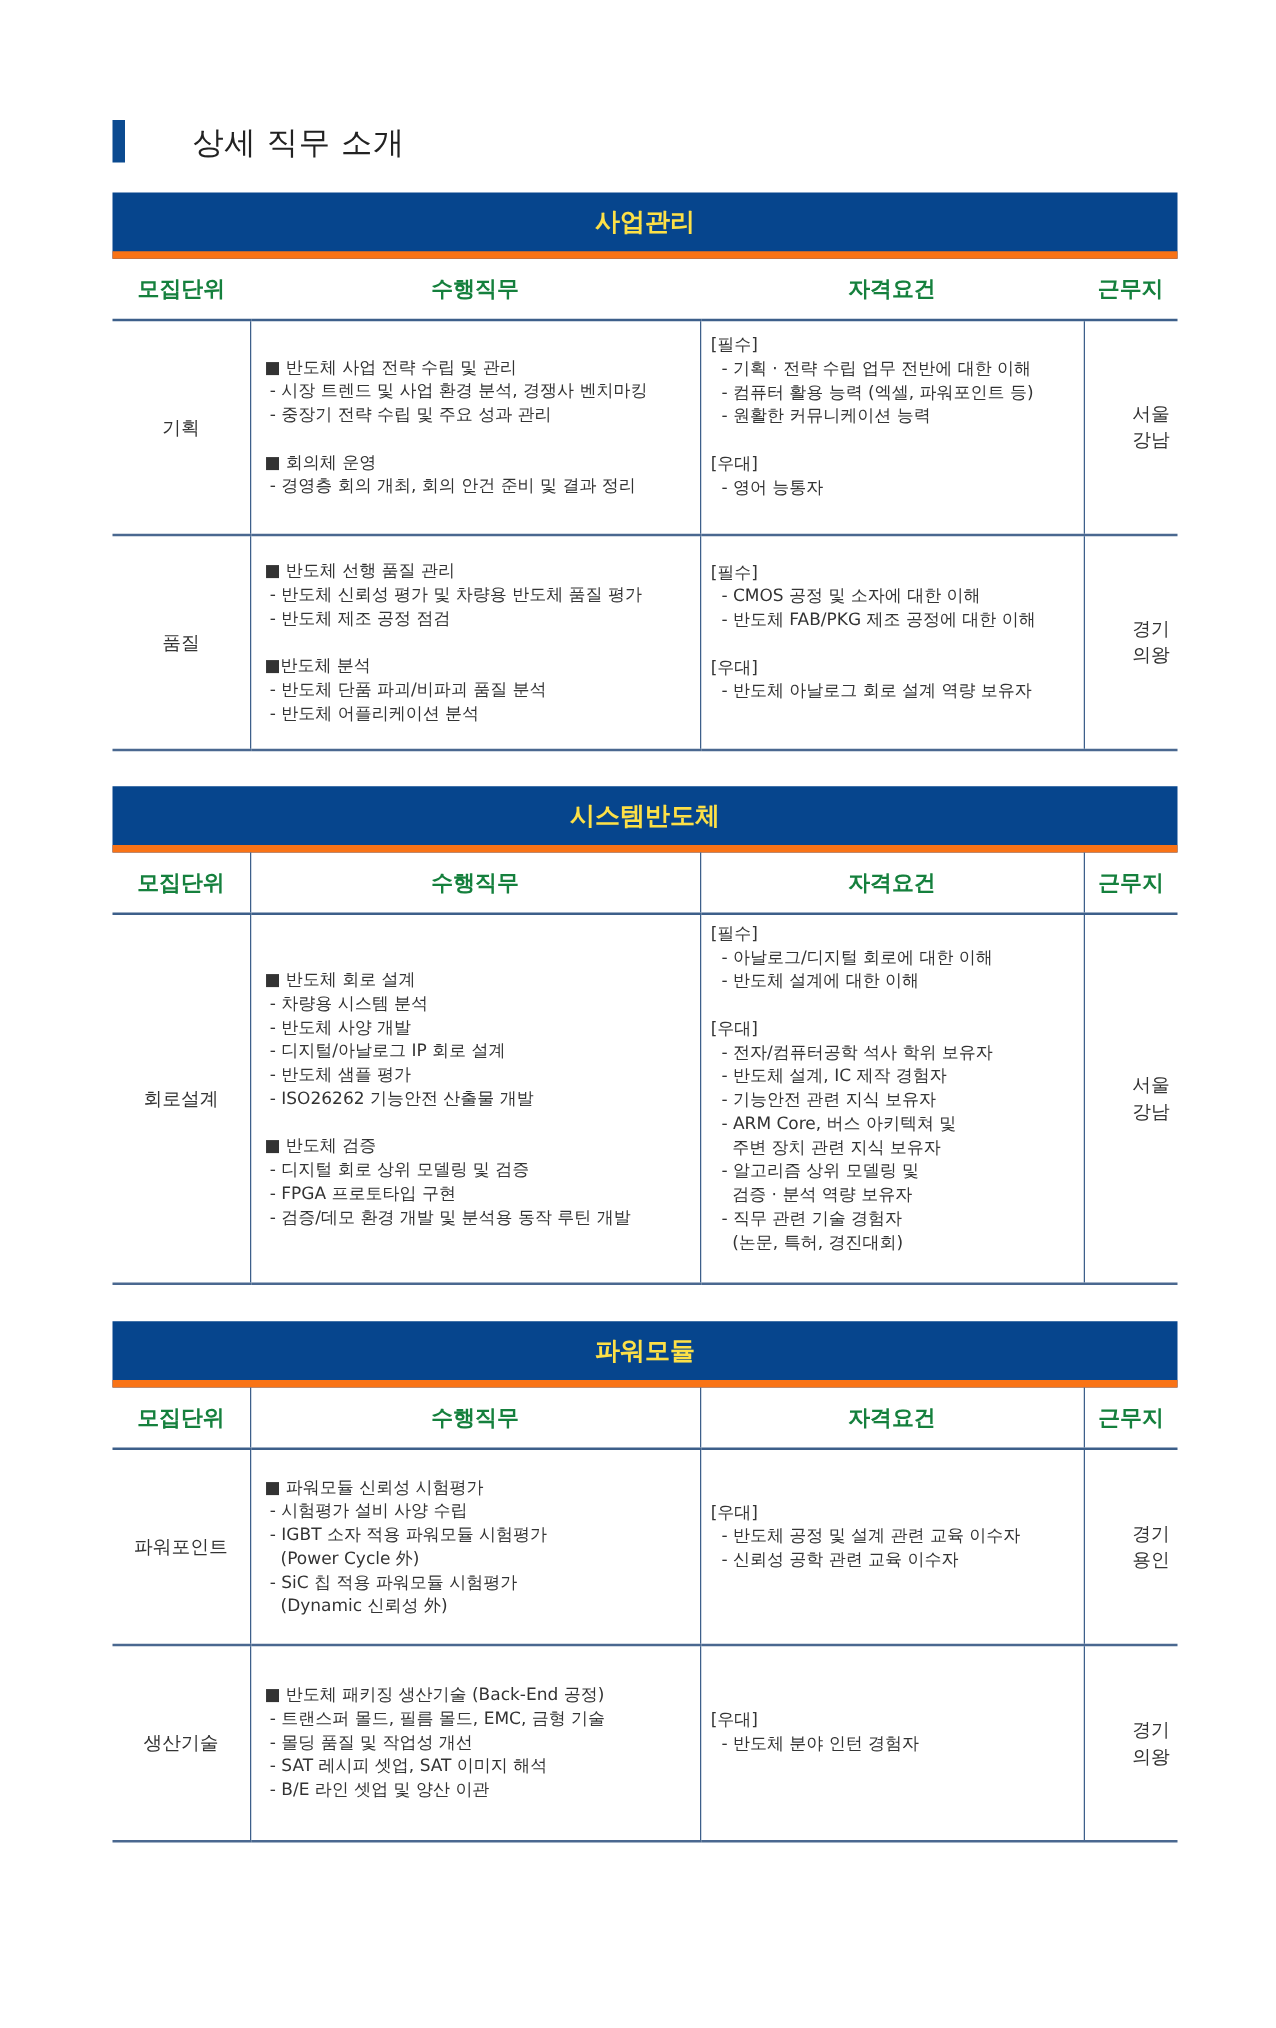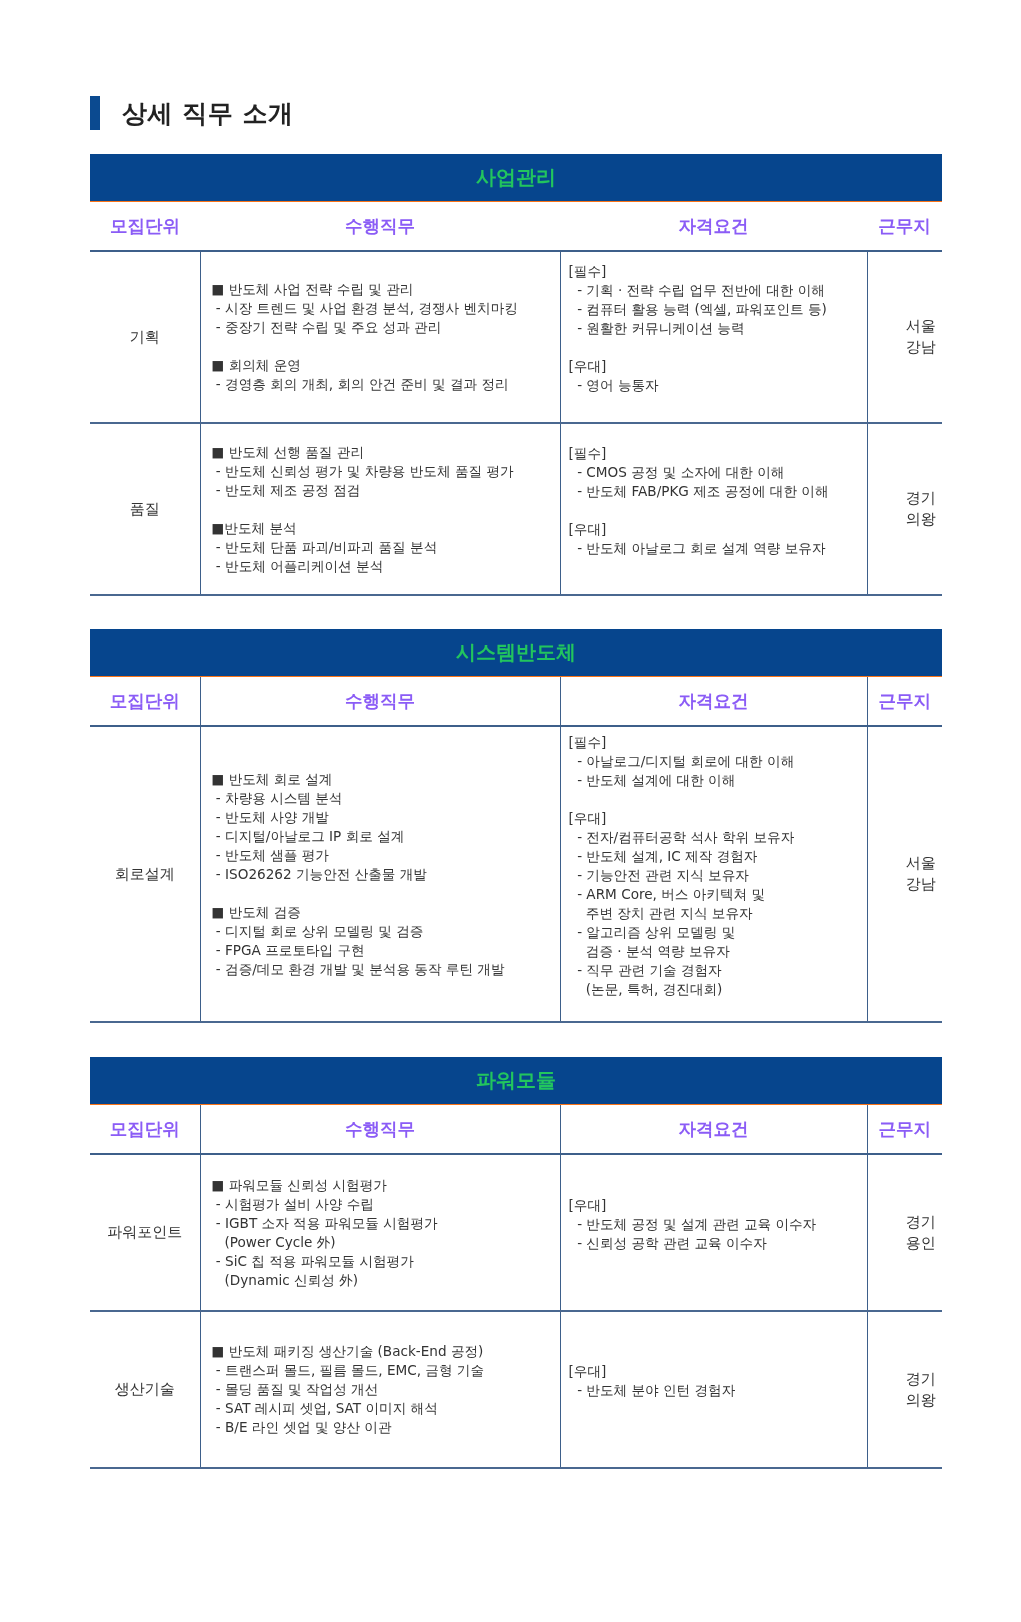--- a/index.html
+++ b/index.html
@@ -5,32 +5,32 @@
     html, body { margin: 0; padding: 0; background: #ffffff; }
     body {
       width: 1021px; height: 1622px; position: relative; overflow: hidden;
       font-family: "DejaVu Sans", "Liberation Sans", sans-serif; color: #222;
     }
     .page-title {
       position: absolute; left: 90px; top: 96px; height: 34px;
       display: flex; align-items: center;
     }
     .page-title .bar { width: 10px; height: 34px; background: #0b4a90; margin-right: 22px; }
-    .page-title .txt { font-size: 25px; font-weight: bold; color: #222; letter-spacing: 0.5px; }
+    .page-title .txt { font-size: 25px; font-weight: normal; color: #222; letter-spacing: 0.5px; margin-left: 32px; }
 
     .section { position: absolute; left: 90px; width: 852px; }
     .banner {
-      height: 47px; background: #06458d; color: #22c55e;
+      height: 47px; background: #06458d; color: #fde047;
       display: flex; align-items: center; justify-content: center;
-      font-size: 20px; font-weight: bold; border-bottom: 1px solid #f97316;
+      font-size: 20px; font-weight: bold; border-bottom: 6px solid #f97316;
     }
     table { border-collapse: collapse; width: 852px; table-layout: fixed; }
     col.c1 { width: 110px; } col.c2 { width: 360px; } col.c3 { width: 307px; } col.c4 { width: 75px; }
     th {
-      height: 48px; font-size: 17.5px; font-weight: bold; color: #8b5cf6;
+      height: 48px; font-size: 17.5px; font-weight: bold; color: #15803d;
       border-bottom: 2px solid #3d5f8a; padding: 0; text-align: center;
     }
     .t-divided th + th { border-left: 1.5px solid #3d5f8a; }
     td {
       font-size: 13.6px; line-height: 19px; color: #333; vertical-align: middle; padding: 0;
       border-bottom: 2px solid #4a6890;
     }
     td + td { border-left: 1.5px solid #3d5f8a; padding-left: 32px; }
     td.unit, td.loc { text-align: center; font-size: 15px; line-height: 21px; color: #333; }
     td.duty { padding: 0 10px 0 11px; }

